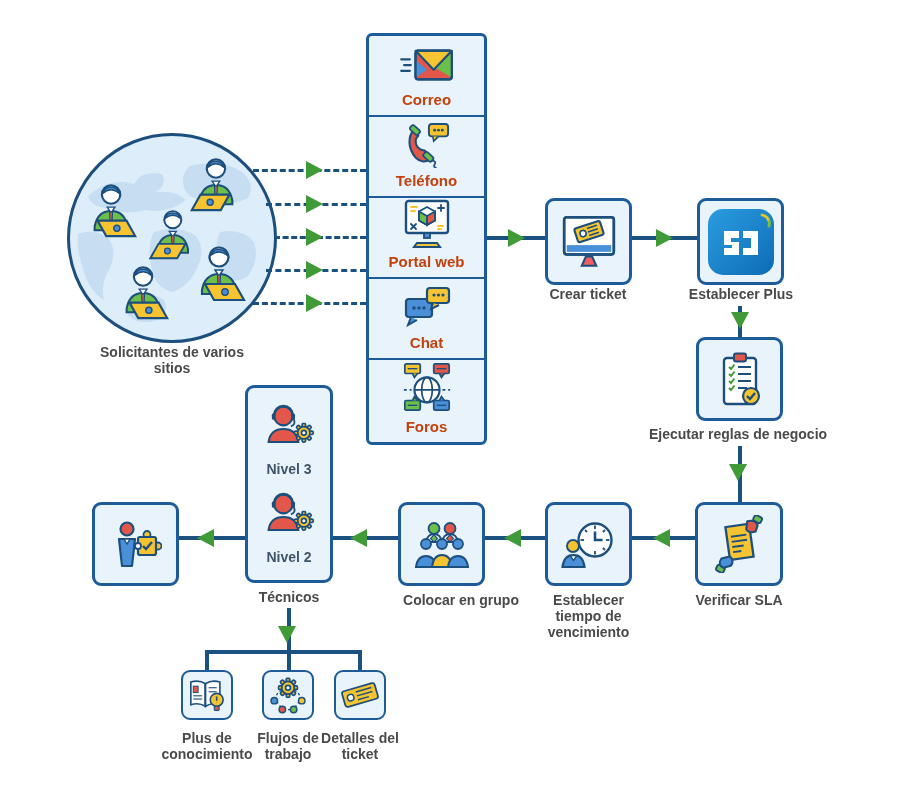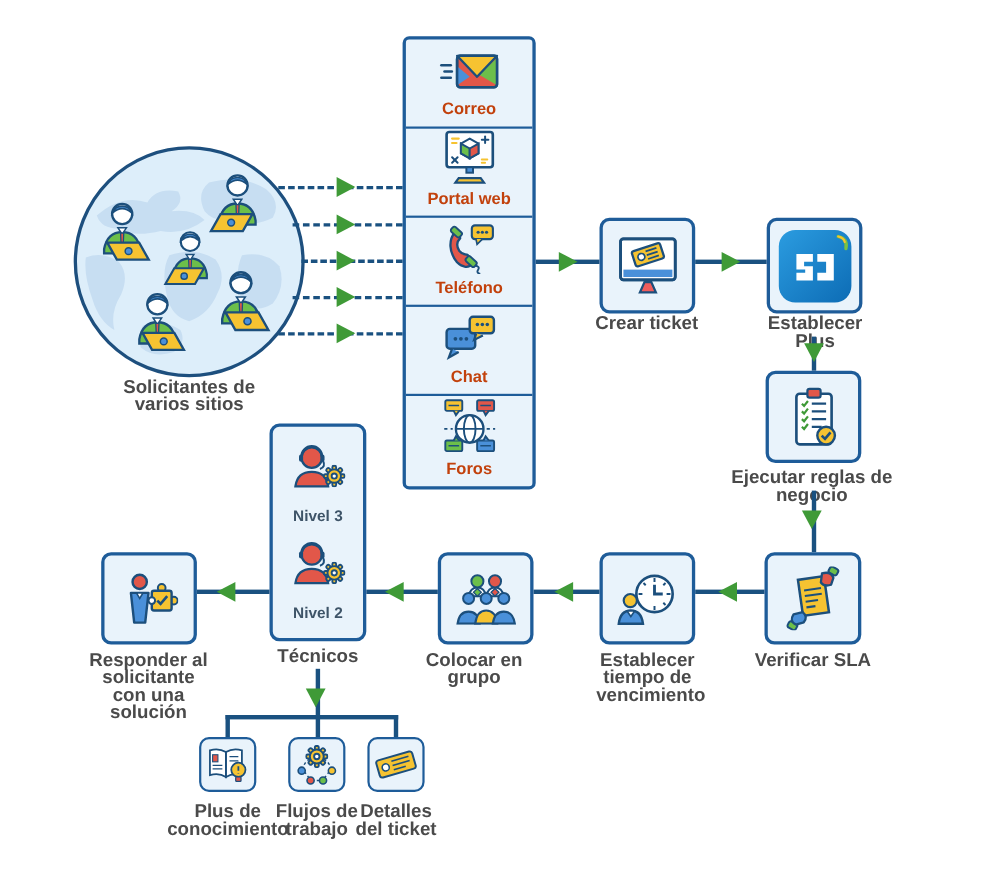--- a/index.html
+++ b/index.html
@@ -6,21 +6,21 @@
     --navy:#1c4f7c; --line:#1a5180; --border:#1e5c99; --green:#3f9a37;
     --fill:#e9f3fb; --yellow:#f6c331; --red:#e25749; --blue:#4a90d9;
     --lblue:#c7def2; --text:#4a4a4a;
   }
   *{box-sizing:border-box;margin:0;padding:0}
   body{font-family:"Liberation Sans",sans-serif;background:#fff}
   #canvas{position:relative;width:900px;height:809px;background:#fff;overflow:hidden}
   .abs{position:absolute}
   .node{position:absolute;background:var(--fill);border:3px solid var(--border);border-radius:9px;
         display:flex;align-items:center;justify-content:center}
-  .nlabel{position:absolute;text-align:center;color:var(--text);font-size:17px;font-weight:bold;line-height:16px}
+  .nlabel{position:absolute;text-align:center;color:var(--text);font-size:14px;font-weight:bold;line-height:16px}
   .stack{position:absolute;left:366px;top:33px;width:121px;height:412px;background:var(--fill);
          border:3px solid var(--border);border-radius:6px;display:flex;flex-direction:column}
   .cell{flex:1;display:flex;flex-direction:column;align-items:center;justify-content:flex-end;
         padding-bottom:7px;gap:4px;border-bottom:2.5px solid var(--border)}
   .cell:last-child{border-bottom:none}
   .cell .clabel{color:#c2410c;font-size:15px;font-weight:bold}
   .hline{position:absolute;height:4px;background:var(--line)}
   .vline{position:absolute;width:4px;background:var(--line)}
   .dash{position:absolute;height:0;border-top:3px dashed var(--line)}
   .ah-r{position:absolute;width:0;height:0;border-top:9px solid transparent;
@@ -123,57 +123,57 @@
           </g>
         <rect x="18" y="6" width="38" height="30" rx="3" fill="#e25749" stroke="#1c4f7c" stroke-width="2.4"></rect>
         <path d="M56,8 v26 L39,24 z" fill="#6cbf4a"></path>
         <path d="M18,16 v18 L30,26 z" fill="#4a90d9"></path>
         <path d="M18,6 h38 L37,26 z" fill="#f6c331" stroke="#1c4f7c" stroke-width="2.2" stroke-linejoin="round"></path>
         <rect x="18" y="6" width="38" height="30" rx="3" fill="none" stroke="#1c4f7c" stroke-width="2.4"></rect>
       </svg>
       <span class="clabel">Correo</span>
     </div>
     <div class="cell">
-      <svg width="54" height="50" viewBox="0 0 54 50">
-        <rect x="6" y="2" width="42" height="32" rx="2.5" fill="#fff" stroke="#1c4f7c" stroke-width="2.4"></rect>
-        <g stroke="#f6c331" stroke-width="2" stroke-linecap="round">
-            <line x1="11" y1="8" x2="17" y2="8"></line>
-            <line x1="11" y1="12" x2="15" y2="12"></line>
-          </g>
-        <g stroke="#1c4f7c" stroke-width="1.8" stroke-linecap="round">
-            <line x1="41" y1="6" x2="41" y2="12"></line>
-            <line x1="38" y1="9" x2="44" y2="9"></line>
-            <line x1="11" y1="25" x2="16" y2="30"></line>
-            <line x1="16" y1="25" x2="11" y2="30"></line>
-          </g>
-        <g stroke="#f6c331" stroke-width="1.8" stroke-linecap="round">
-            <line x1="38" y1="27" x2="43" y2="27"></line>
-            <line x1="38" y1="30" x2="41" y2="30"></line>
-          </g>
-        <path d="M27,8 l8,4.5 v9 l-8,4.5 -8,-4.5 v-9 z" fill="#fff" stroke="#1c4f7c" stroke-width="1.8"></path>
-        <path d="M19,12.5 l8,4.5 v9 l-8,-4.5 z" fill="#6cbf4a" stroke="#1c4f7c" stroke-width="1.8"></path>
-        <path d="M35,12.5 l-8,4.5 v9 l8,-4.5 z" fill="#e25749" stroke="#1c4f7c" stroke-width="1.8"></path>
-        <rect x="24" y="34" width="6" height="5" fill="#4a90d9" stroke="#1c4f7c" stroke-width="1.8"></rect>
-        <path d="M17,44 h20 l3,4 h-26 z" fill="#f6c331" stroke="#1c4f7c" stroke-width="2"></path>
-      </svg>
-      <span class="clabel">Portal web</span>
-    </div>
-    <div class="cell">
       <svg width="48" height="46" viewBox="0 0 48 48">
         <rect x="26" y="2" width="20" height="13" rx="3" fill="#f6c331" stroke="#1c4f7c" stroke-width="2"></rect>
         <path d="M30,15 l1,5 5,-5" fill="#f6c331" stroke="#1c4f7c" stroke-width="1.6"></path>
         <circle cx="32" cy="8.5" r="1.5" fill="#1c4f7c"></circle>
           <circle cx="36" cy="8.5" r="1.5" fill="#1c4f7c"></circle>
           <circle cx="40" cy="8.5" r="1.5" fill="#1c4f7c"></circle>
         <path d="M10,8 C4,16 4,27 12,37 C17,42 23,43 27,38 L22,30 C19,29 17,30 14,26 C11,21 12,17 15,14 Z" fill="#e25749" stroke="#1c4f7c" stroke-width="2.2" stroke-linejoin="round"></path>
         <rect x="6" y="5" width="11" height="6" rx="2" fill="#6cbf4a" stroke="#1c4f7c" stroke-width="1.8" transform="rotate(42 11 8)"></rect>
         <rect x="20" y="33" width="11" height="6" rx="2" fill="#6cbf4a" stroke="#1c4f7c" stroke-width="1.8" transform="rotate(42 25 36)"></rect>
         <path d="M29,40 q5,1 3,4 q-2,3 2,4" fill="none" stroke="#1c4f7c" stroke-width="1.8"></path>
       </svg>
       <span class="clabel">Teléfono</span>
+    </div>
+    <div class="cell">
+      <svg width="54" height="50" viewBox="0 0 54 50">
+        <rect x="6" y="2" width="42" height="32" rx="2.5" fill="#fff" stroke="#1c4f7c" stroke-width="2.4"></rect>
+        <g stroke="#f6c331" stroke-width="2" stroke-linecap="round">
+            <line x1="11" y1="8" x2="17" y2="8"></line>
+            <line x1="11" y1="12" x2="15" y2="12"></line>
+          </g>
+        <g stroke="#1c4f7c" stroke-width="1.8" stroke-linecap="round">
+            <line x1="41" y1="6" x2="41" y2="12"></line>
+            <line x1="38" y1="9" x2="44" y2="9"></line>
+            <line x1="11" y1="25" x2="16" y2="30"></line>
+            <line x1="16" y1="25" x2="11" y2="30"></line>
+          </g>
+        <g stroke="#f6c331" stroke-width="1.8" stroke-linecap="round">
+            <line x1="38" y1="27" x2="43" y2="27"></line>
+            <line x1="38" y1="30" x2="41" y2="30"></line>
+          </g>
+        <path d="M27,8 l8,4.5 v9 l-8,4.5 -8,-4.5 v-9 z" fill="#fff" stroke="#1c4f7c" stroke-width="1.8"></path>
+        <path d="M19,12.5 l8,4.5 v9 l-8,-4.5 z" fill="#6cbf4a" stroke="#1c4f7c" stroke-width="1.8"></path>
+        <path d="M35,12.5 l-8,4.5 v9 l8,-4.5 z" fill="#e25749" stroke="#1c4f7c" stroke-width="1.8"></path>
+        <rect x="24" y="34" width="6" height="5" fill="#4a90d9" stroke="#1c4f7c" stroke-width="1.8"></rect>
+        <path d="M17,44 h20 l3,4 h-26 z" fill="#f6c331" stroke="#1c4f7c" stroke-width="2"></path>
+      </svg>
+      <span class="clabel">Portal web</span>
     </div>
     <div class="cell">
       <svg width="50" height="44" viewBox="0 0 50 44">
         <rect x="4" y="13" width="26" height="18" rx="3" fill="#4a90d9" stroke="#1c4f7c" stroke-width="2.2"></rect>
         <path d="M9,31 l-3,8 9,-5" fill="#4a90d9" stroke="#1c4f7c" stroke-width="2"></path>
         <circle cx="12" cy="22" r="1.7" fill="#1c4f7c"></circle>
           <circle cx="17" cy="22" r="1.7" fill="#1c4f7c"></circle>
           <circle cx="22" cy="22" r="1.7" fill="#1c4f7c"></circle>
         <rect x="25" y="2" width="22" height="15" rx="3" fill="#f6c331" stroke="#1c4f7c" stroke-width="2.2"></rect>
         <path d="M31,17 l-2,6 8,-4" fill="#f6c331" stroke="#1c4f7c" stroke-width="2"></path>
@@ -324,21 +324,21 @@
       <rect x="17.5" y="15" width="5" height="5" fill="#6cbf4a" stroke="#1c4f7c" stroke-width="1.2" transform="rotate(45 20 17.5)"></rect>
       <rect x="33.5" y="15" width="5" height="5" fill="#e25749" stroke="#1c4f7c" stroke-width="1.2" transform="rotate(45 36 17.5)"></rect>
       <circle cx="12" cy="23" r="5" fill="#4a90d9" stroke="#1c4f7c" stroke-width="1.8"></circle>
       <circle cx="28" cy="23" r="5" fill="#4a90d9" stroke="#1c4f7c" stroke-width="1.8"></circle>
       <circle cx="44" cy="23" r="5" fill="#4a90d9" stroke="#1c4f7c" stroke-width="1.8"></circle>
       <path d="M2,46 q1.5,-11 10,-11 q8.5,0 10,11 z" fill="#4a90d9" stroke="#1c4f7c" stroke-width="2"></path>
       <path d="M18,46 q1.5,-12 10,-12 q8.5,0 10,12 z" fill="#f6c331" stroke="#1c4f7c" stroke-width="2"></path>
       <path d="M34,46 q1.5,-11 10,-11 q8.5,0 10,11 z" fill="#4a90d9" stroke="#1c4f7c" stroke-width="2"></path>
     </svg>
   </div>
-  <div class="nlabel" style="left:371px;top:592px;width:120px">Colocar en grupo</div>
+  <div class="nlabel" style="left:401px;top:592px;width:120px">Colocar en grupo</div>
 
   <div class="hline" style="left:333px;top:536px;width:65px"></div>
   <div class="ah-l" style="left:350px;top:529px"></div>
   <div class="node" style="left:245px;top:385px;width:88px;height:198px">
     <div class="levels">
       <div class="lvl">
         <svg width="52" height="41" viewBox="0 0 56 44">
             <use href="#sym-tech"></use>
           </svg>
         <span class="llabel">Nivel 3</span>
@@ -360,21 +360,20 @@
       <circle cx="17" cy="9" r="6.5" fill="#e25749" stroke="#1c4f7c" stroke-width="2.2"></circle>
       <path d="M9,19 h16 l-3,27 h-10 z" fill="#4a90d9" stroke="#1c4f7c" stroke-width="2.2" stroke-linejoin="round"></path>
       <path d="M14,19 l3,5 3,-5 z" fill="#fff" stroke="#1c4f7c" stroke-width="1.4"></path>
       <circle cx="37" cy="14.5" r="3.5" fill="#f6c331" stroke="#1c4f7c" stroke-width="1.8"></circle>
       <circle cx="48" cy="26" r="3.5" fill="#f6c331" stroke="#1c4f7c" stroke-width="1.8"></circle>
       <rect x="28" y="17" width="18" height="18" rx="2" fill="#f6c331" stroke="#1c4f7c" stroke-width="2.2"></rect>
       <circle cx="28" cy="26" r="3" fill="#fff" stroke="#1c4f7c" stroke-width="1.8"></circle>
       <path d="M33,26 l3,3 6,-7" fill="none" stroke="#1c4f7c" stroke-width="2.4"></path>
     </svg>
   </div>
-  <div class="nlabel" style="left:79px;top:592px;width:112px">Responder al solicitante con una solución</div>
 
   <div class="vline" style="left:287px;top:608px;height:44px"></div>
   <div class="ah-d" style="left:278px;top:626px"></div>
   <div class="hline" style="left:205px;top:650px;width:157px"></div>
   <div class="vline" style="left:205px;top:650px;height:22px"></div>
   <div class="vline" style="left:287px;top:650px;height:22px"></div>
   <div class="vline" style="left:358px;top:650px;height:22px"></div>
 
   <div class="node" style="left:181px;top:670px;width:52px;height:50px;border-width:2.5px">
     <svg width="42" height="38" viewBox="0 0 52 44">

